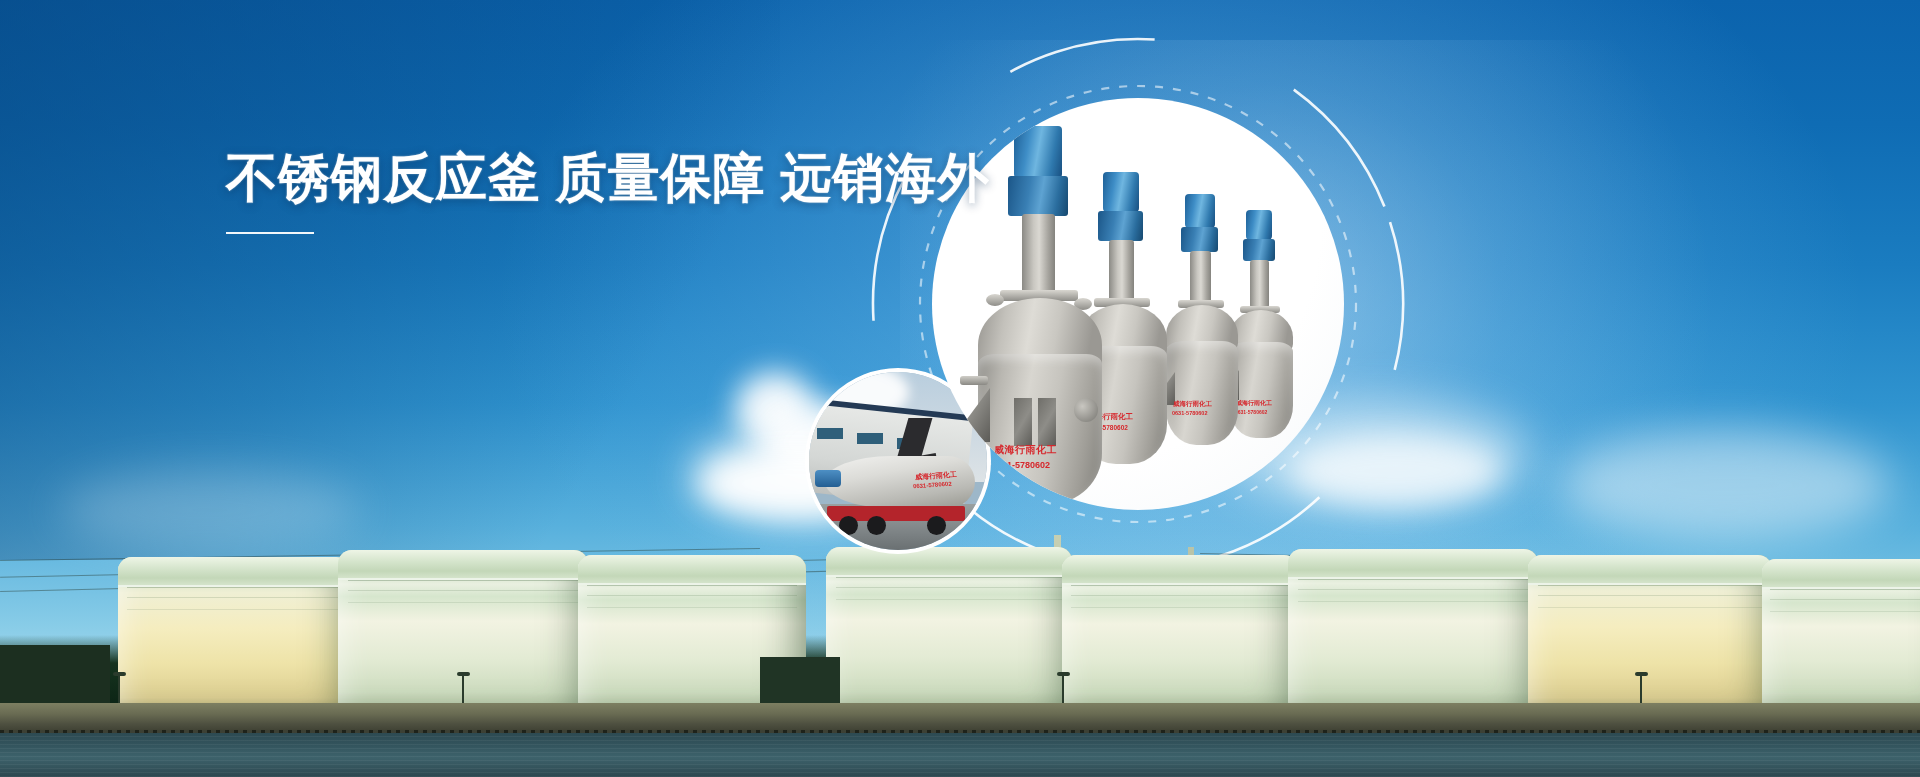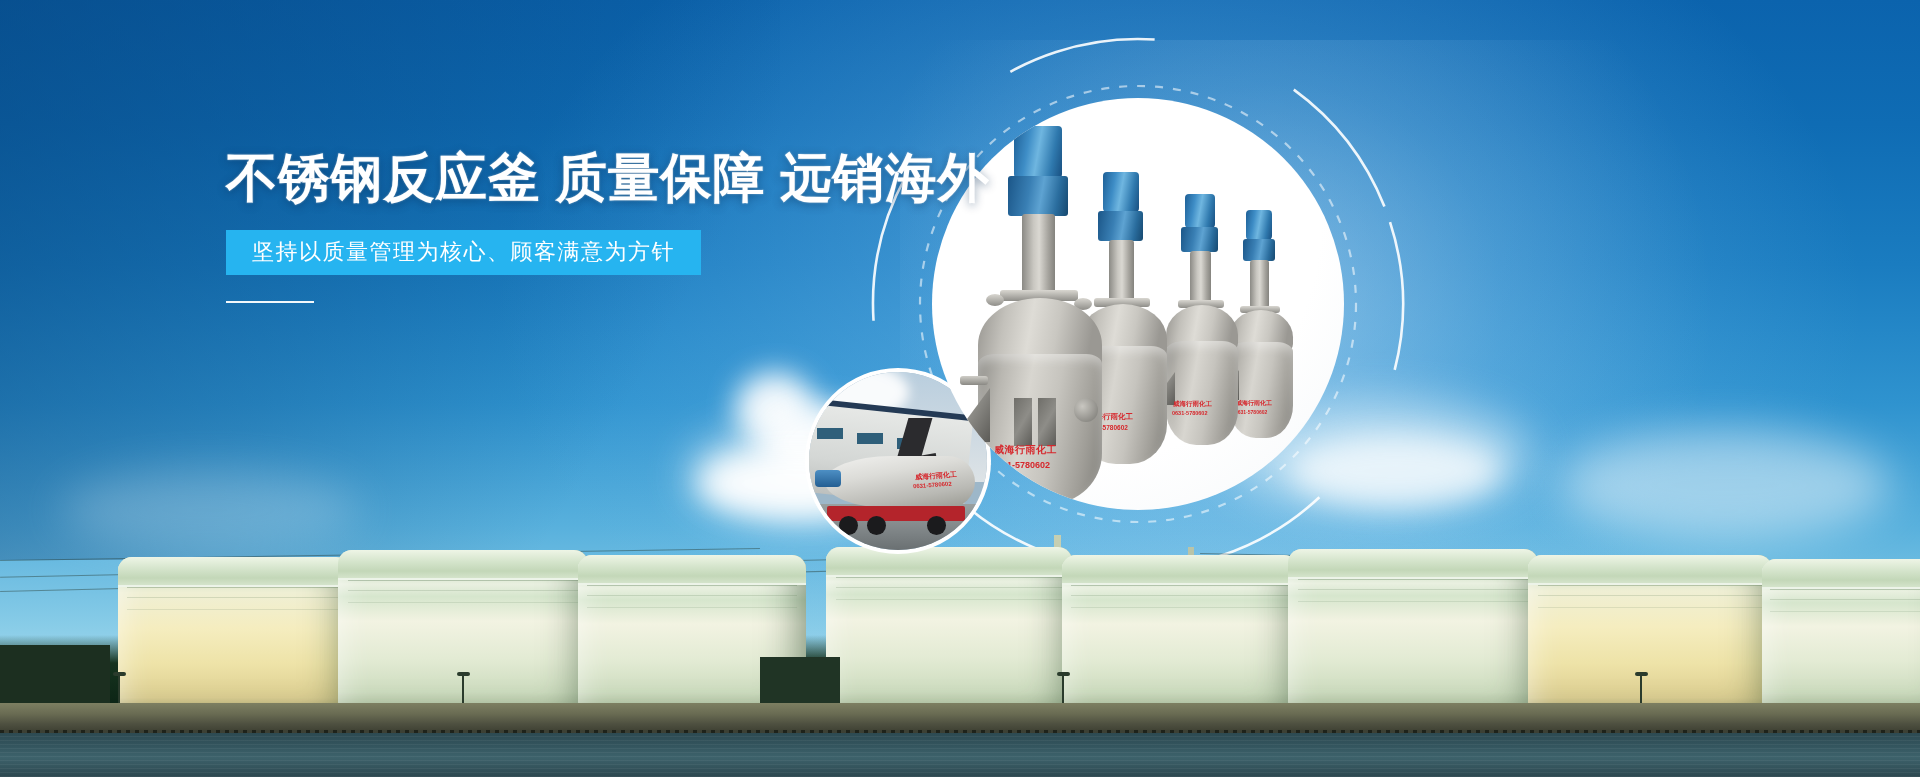--- a/index.html
+++ b/index.html
@@ -300,23 +300,20 @@
       <div class="v-fin" style="left:44px;top:272px;width:18px;height:48px;"></div>
       <div class="v-fin" style="left:68px;top:272px;width:18px;height:48px;"></div>
       <div class="v-label" style="left:24px;top:318px;font-size:10px;letter-spacing:.5px;">威海行雨化工</div>
       <div class="v-label" style="left:22px;top:334px;font-size:9px;">0631-5780602</div>
     </div>
   </div>
 
   <div class="copy">
     <div class="headline">不锈钢反应釜 质量保障 远销海外</div>
 
-    <div class="subbar">
-      <span class="subbar-text">坚持以质量管理为核心、顾客满意为方针</span>
-    </div>
 
     <div class="para">
     </div>
 
     <div class="rule"></div>
   </div>
 
 </div>
 
 </body></html>

